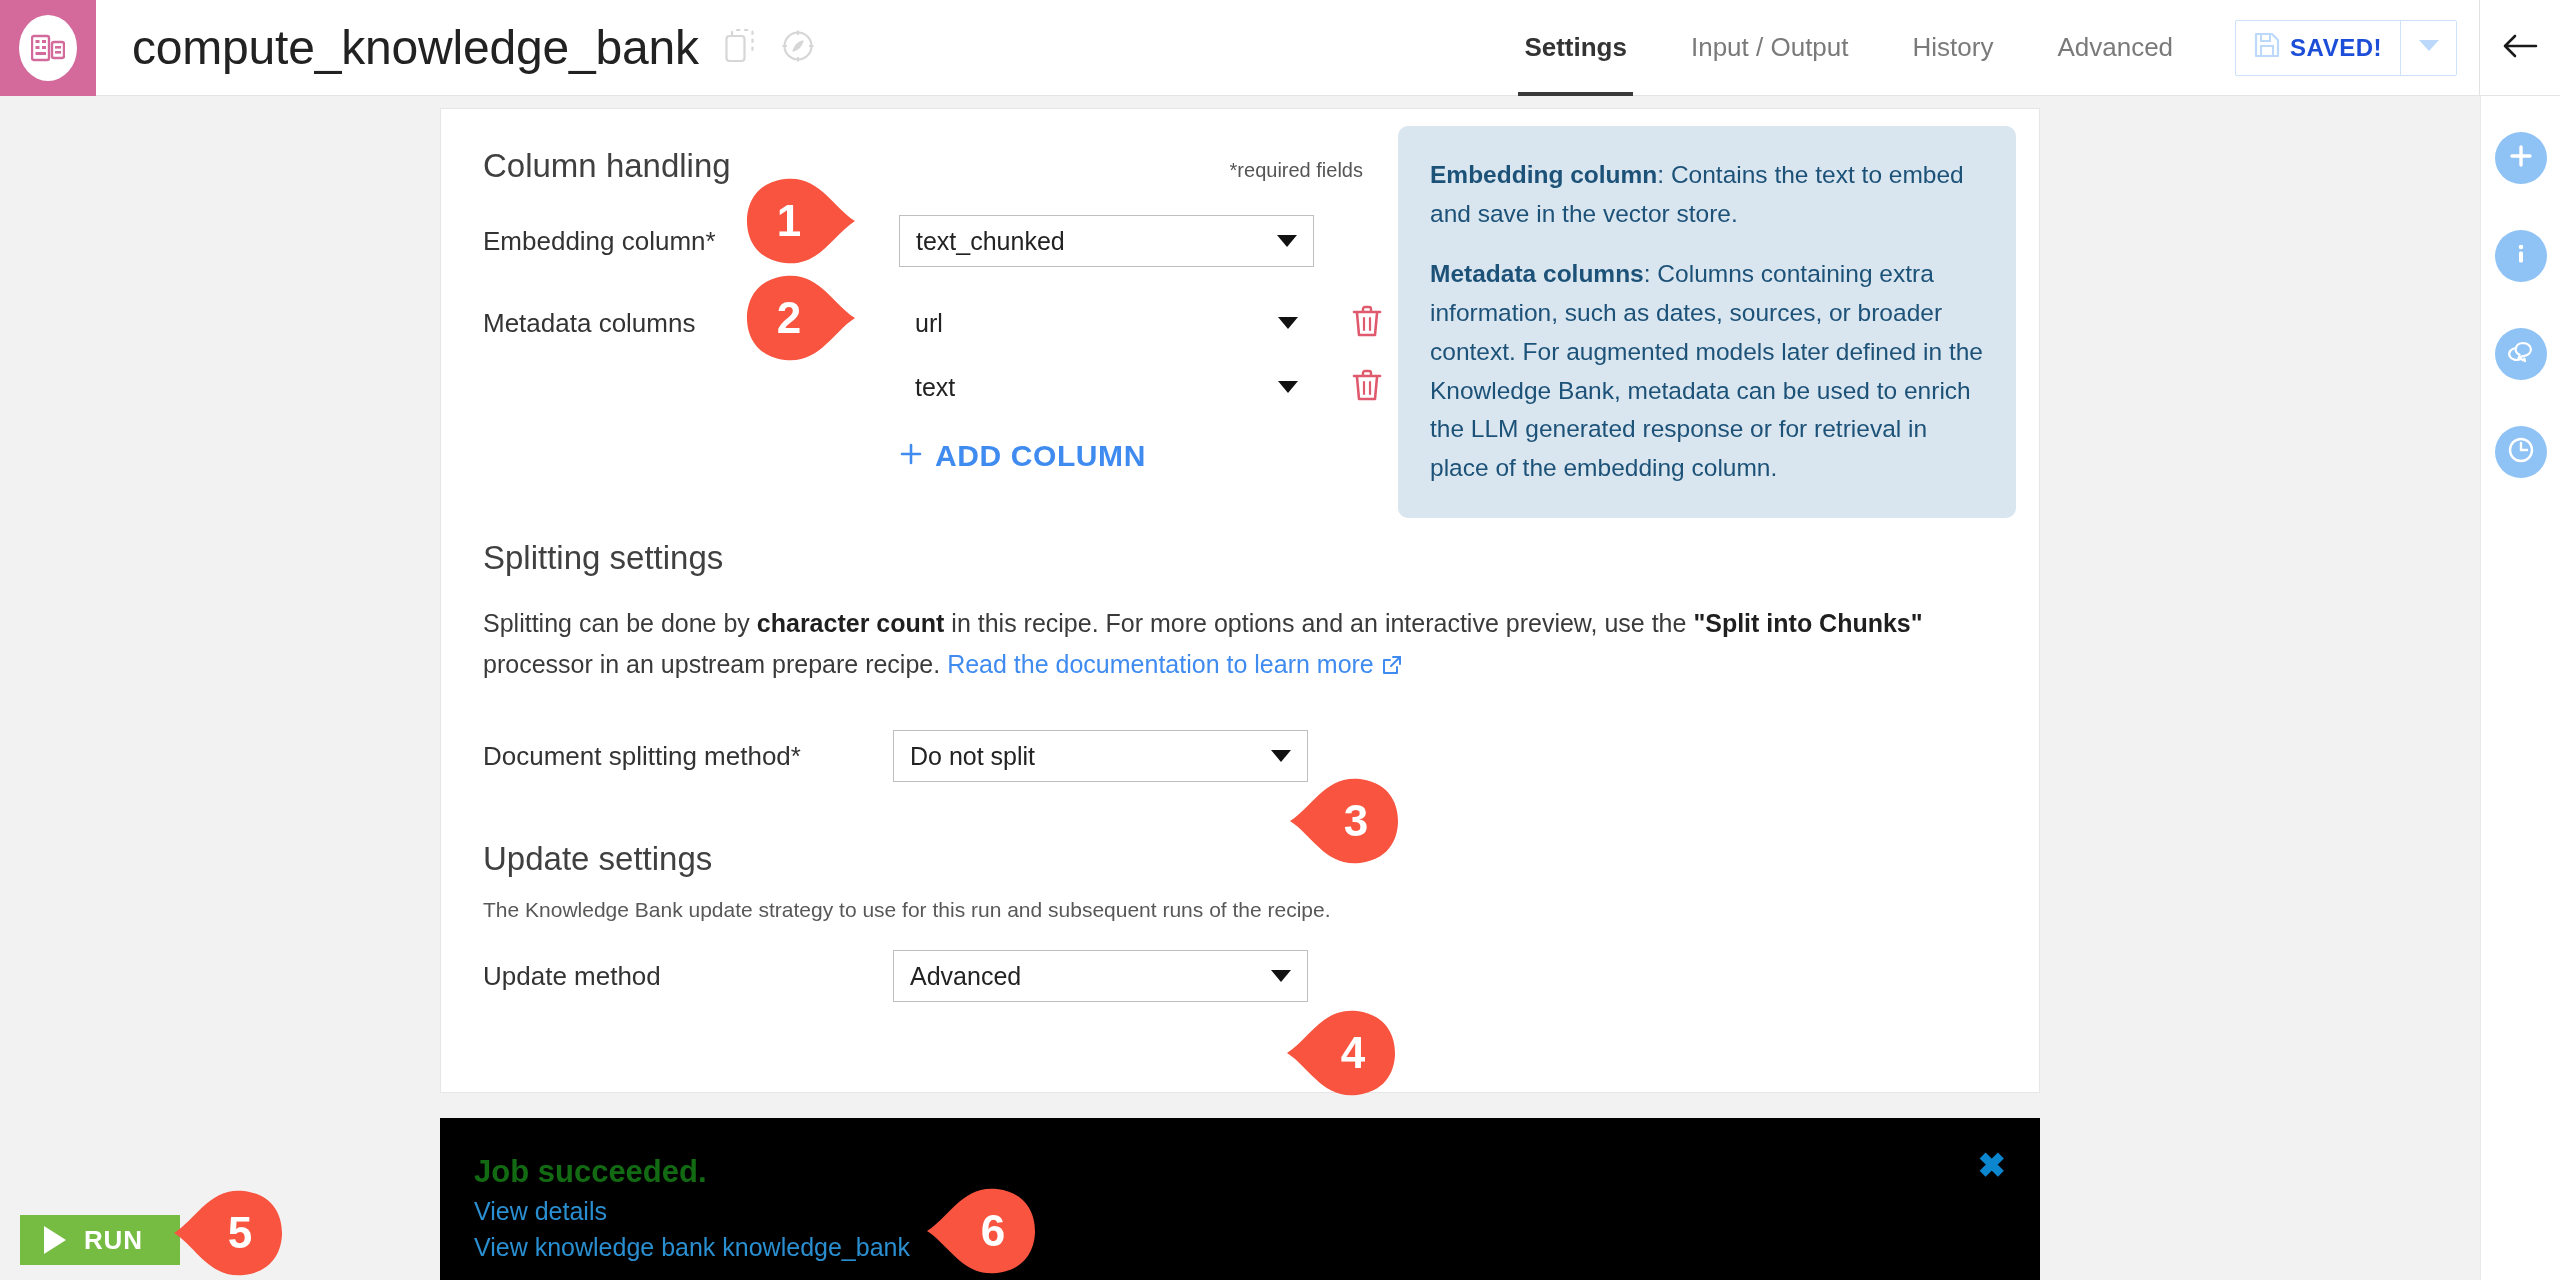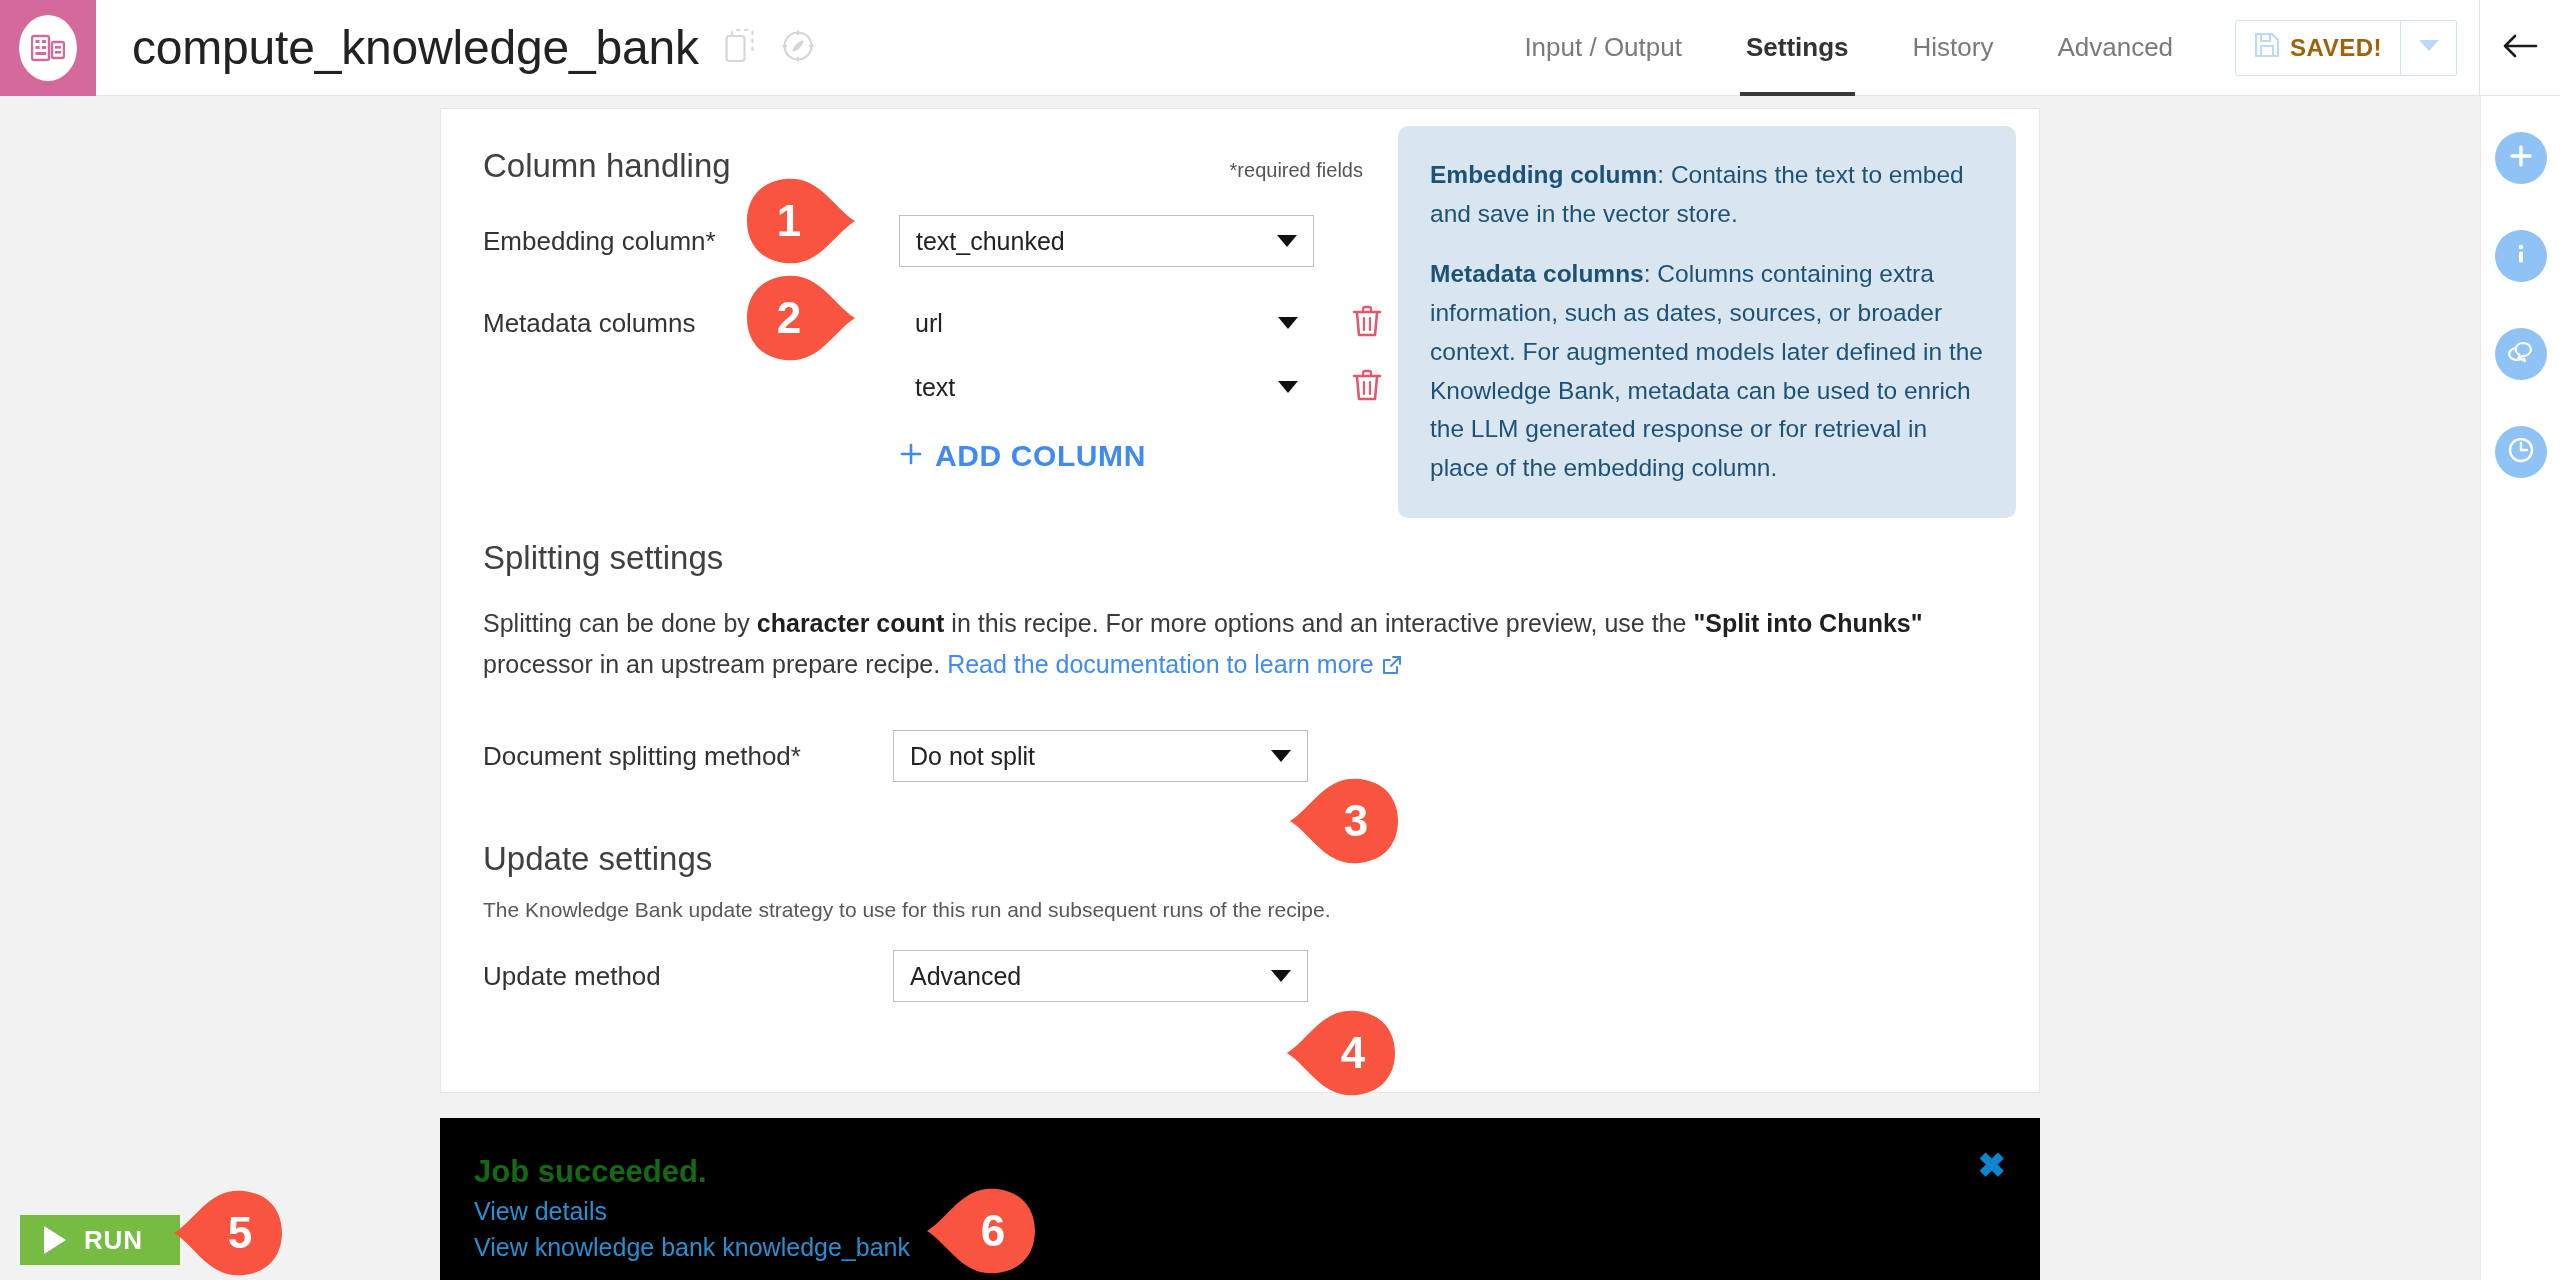--- a/index.html
+++ b/index.html
@@ -38,21 +38,21 @@
   .tab.active::after {
     content: ""; position: absolute; bottom: 0; left: 26px; right: 26px;
     height: 4px; background: #3a3a3a;
   }
   .saved-btn {
     display: flex; align-items: center; border: 1px solid #cfe2fb;
     height: 56px; margin-left: 30px; margin-right: 22px; border-radius: 2px;
   }
   .saved-main {
     display: flex; align-items: center; gap: 10px; padding: 0 18px;
-    color: #a16207; font-size: 24px; font-weight: bold; letter-spacing: .5px; height: 100%;
+    color: #1d4ed8; font-size: 24px; font-weight: bold; letter-spacing: .5px; height: 100%;
   }
   .saved-split {
     width: 56px; height: 100%; border-left: 1px solid #cfe2fb;
     display: flex; align-items: center; justify-content: center;
   }
   .hdr-divider { width: 1px; height: 96px; background: #e2e2e2; }
   .back-btn {
     width: 80px; height: 96px; display: flex; align-items: center; justify-content: center;
     cursor: pointer;
   }
@@ -177,22 +177,22 @@
       <span class="hdr-ico">
         <svg width="34" height="34" viewBox="0 0 34 34">
           <circle cx="17" cy="17" r="13.5" fill="none" stroke="#cfcfcf" stroke-width="2.2"></circle>
           <path d="M12.5 21.5 L21.5 12.5 L12.5 21.5 Z M12.6 21.4 C15 16 16 15 21.4 12.6 C19 18 18 19 12.6 21.4 Z" fill="none" stroke="#cfcfcf" stroke-width="2.2" stroke-linejoin="round"></path>
           <path d="M17 1.5 V6 M17 28 V32.5 M1.5 17 H6 M28 17 H32.5" stroke="#cfcfcf" stroke-width="2.2"></path>
         </svg>
       </span>
     </div>
 
     <div class="tabs">
+      <div class="tab active">Settings</div>
       <div class="tab">Input / Output</div>
-      <div class="tab active">Settings</div>
       <div class="tab">History</div>
       <div class="tab">Advanced</div>
 
       <div class="saved-btn">
         <div class="saved-main">
           <span>
             <svg width="26" height="26" viewBox="0 0 26 26">
               <path d="M2 2 H18 L24 8 V24 H2 Z" fill="none" stroke="#bcd9fb" stroke-width="2.2" stroke-linejoin="round"></path>
               <rect x="7" y="2" width="9" height="7" fill="none" stroke="#bcd9fb" stroke-width="2"></rect>
               <rect x="7" y="14" width="12" height="10" fill="none" stroke="#bcd9fb" stroke-width="2"></rect>

